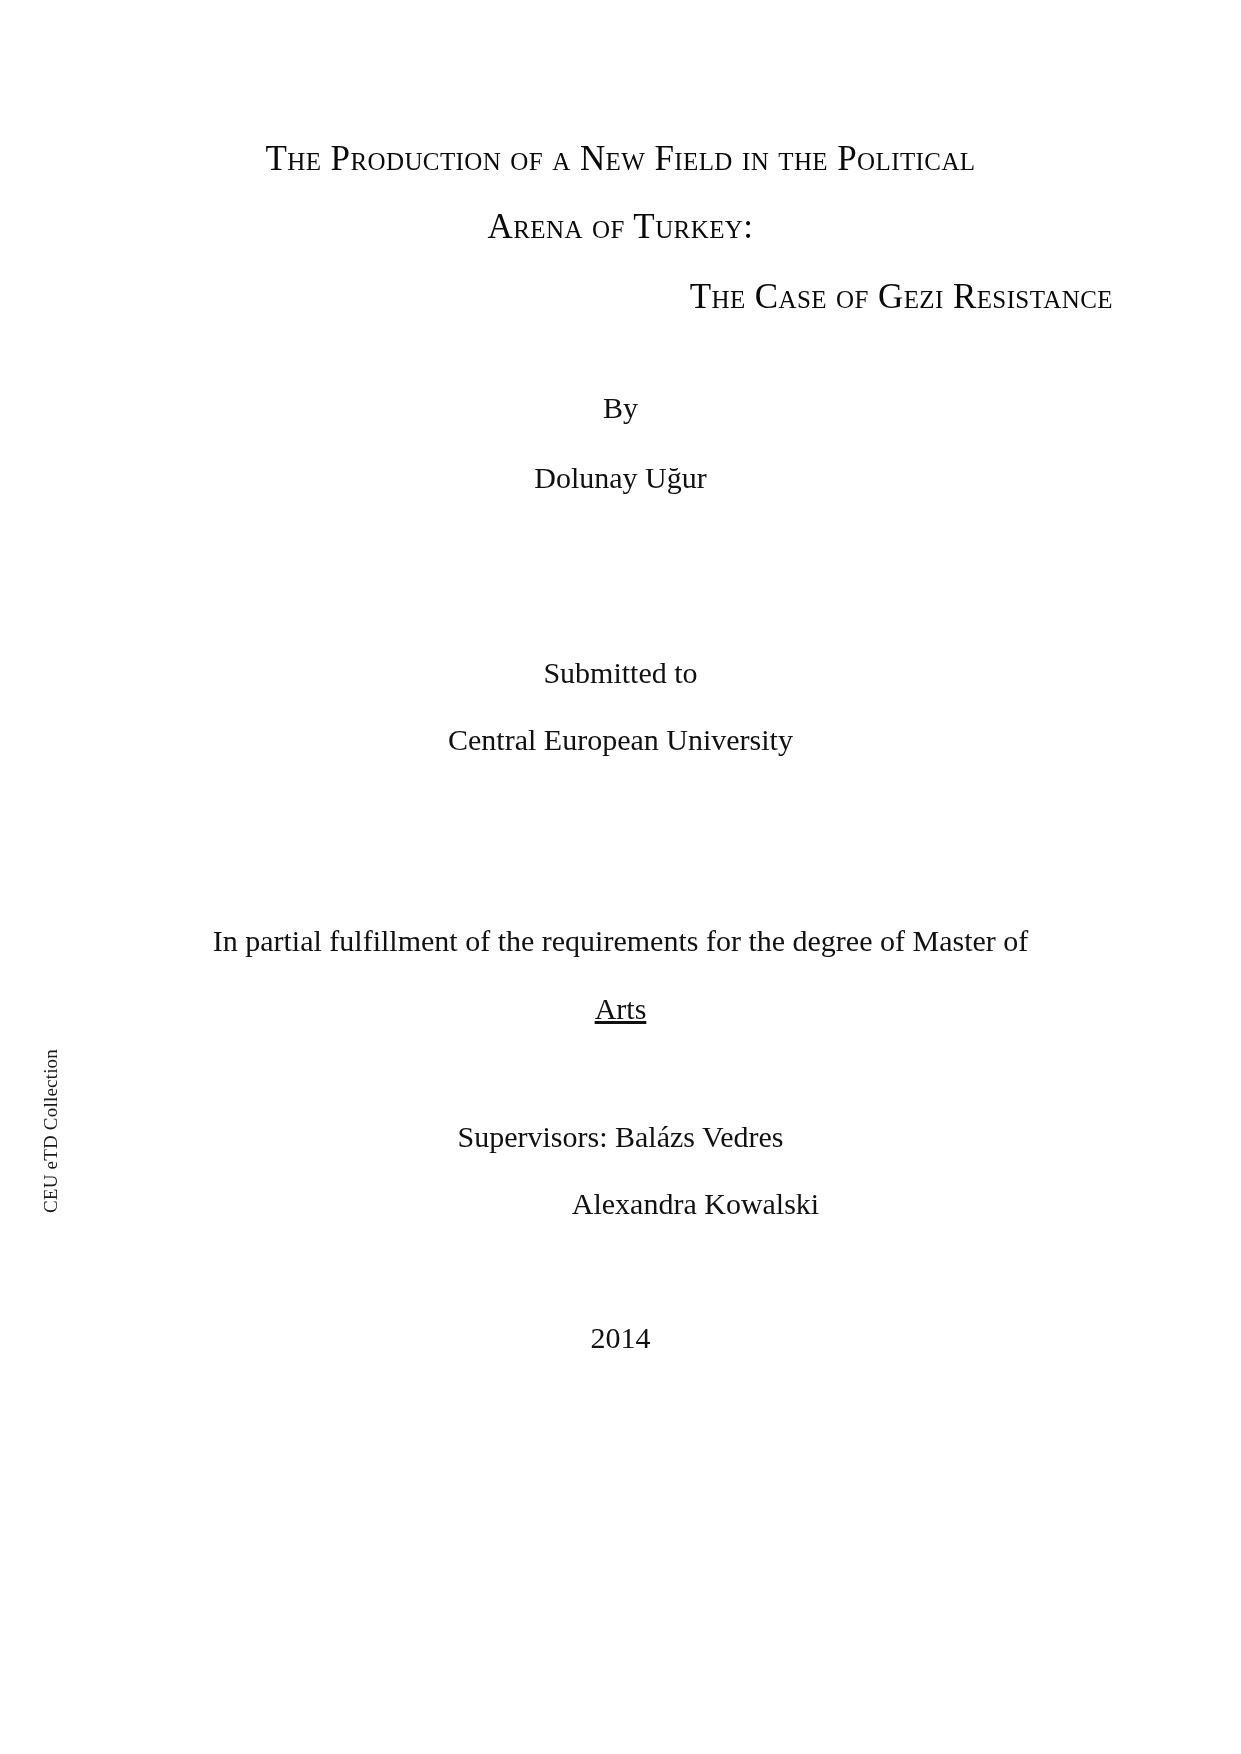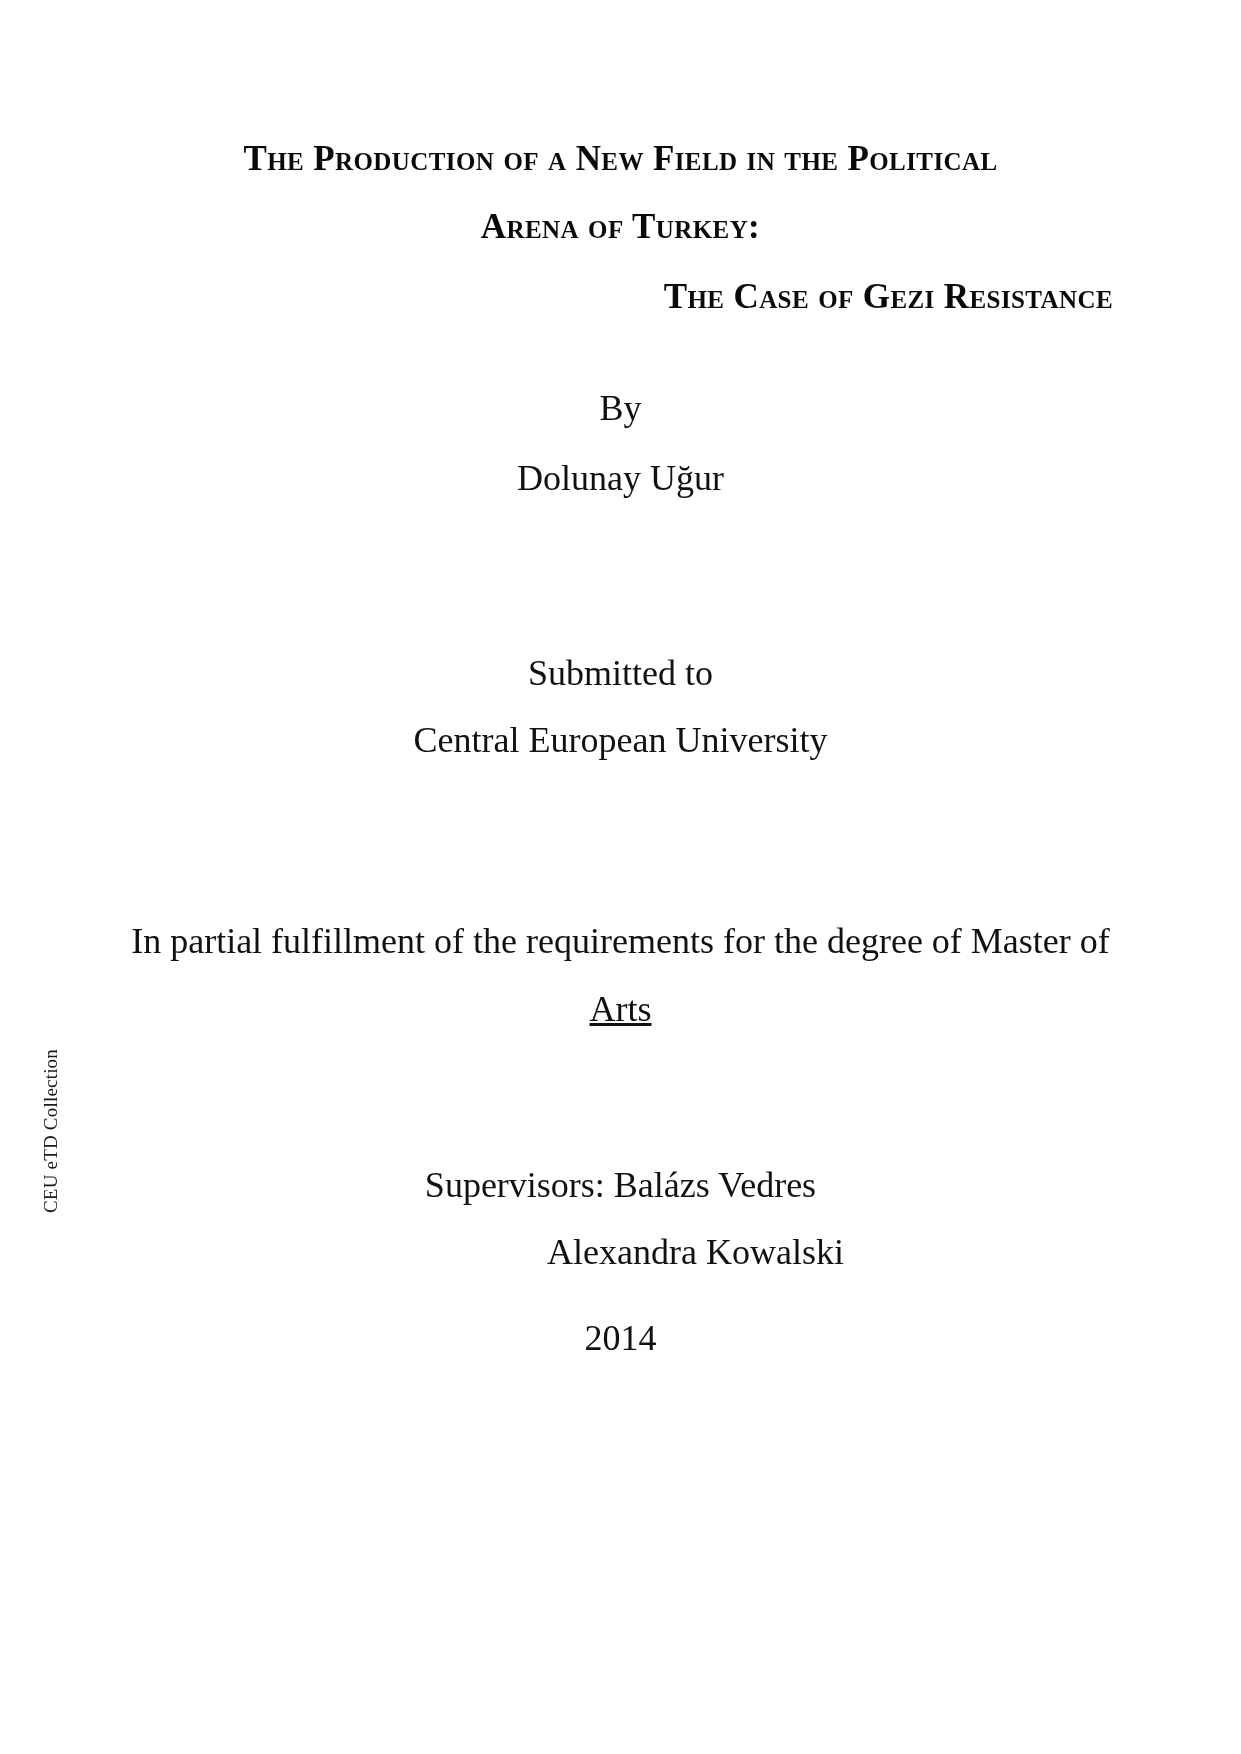--- a/index.html
+++ b/index.html
@@ -54,37 +54,37 @@
   
   .title-block {
     position: absolute;
     top: 125px;
     left: 0;
     width: 100%;
     text-align: center;
   }
   .title-line {
     font-family: "Liberation Serif", "DejaVu Serif", serif;
-    font-weight: bold;
+    font-weight: normal;
     font-variant: small-caps;
     font-size: 35px;
     line-height: 68px;
     letter-spacing: 0.4px;
     color: #0a0a0a;
     white-space: nowrap;
   }
   .title-line.l3 {
     margin-top: 2px;
     text-align: right;
   }
 
   
   .line {
     font-family: "Liberation Serif", "DejaVu Serif", serif;
-    font-size: 36px;
+    font-size: 30px;
     line-height: 32px;
     color: #111111;
     text-align: center;
     white-space: nowrap;
   }
 
   .author-block {
     position: absolute;
     top: 392px;
     left: 0;
@@ -113,21 +113,20 @@
   .degree-block .line + .line {
     margin-top: 36px;
     text-decoration: underline;
   }
 
   .supervisors-block {
     position: absolute;
     top: 1121px;
     left: 0;
     width: 100%;
-    margin-top: 48px;
   }
   .supervisors-block .line + .line {
     margin-top: 35px;
   }
   .supervisor-secondary {
     padding-left: 150px;
   }
 
   .place-block {
     position: absolute;

